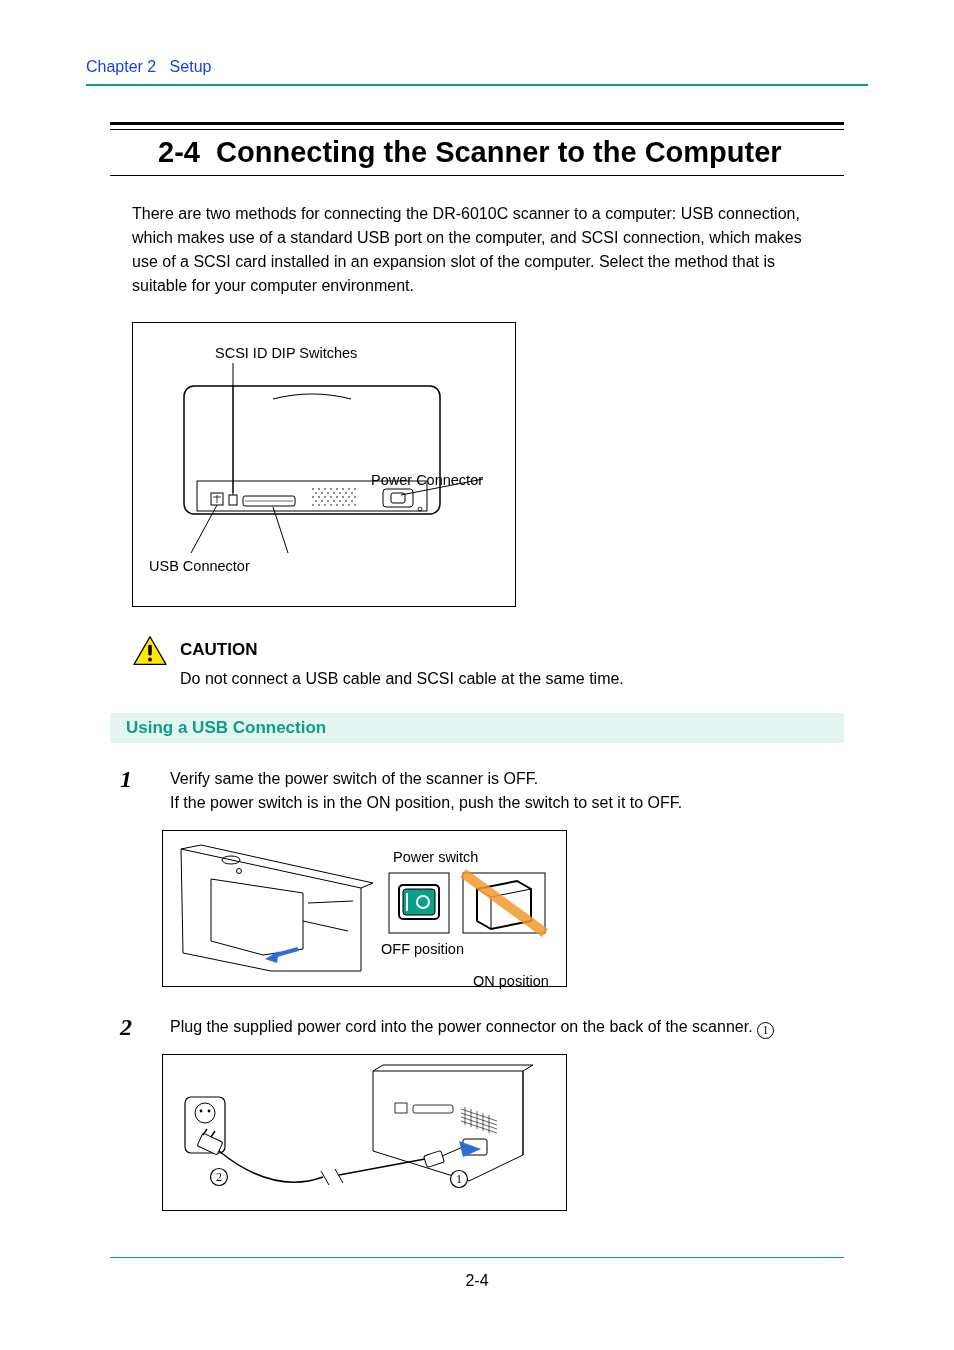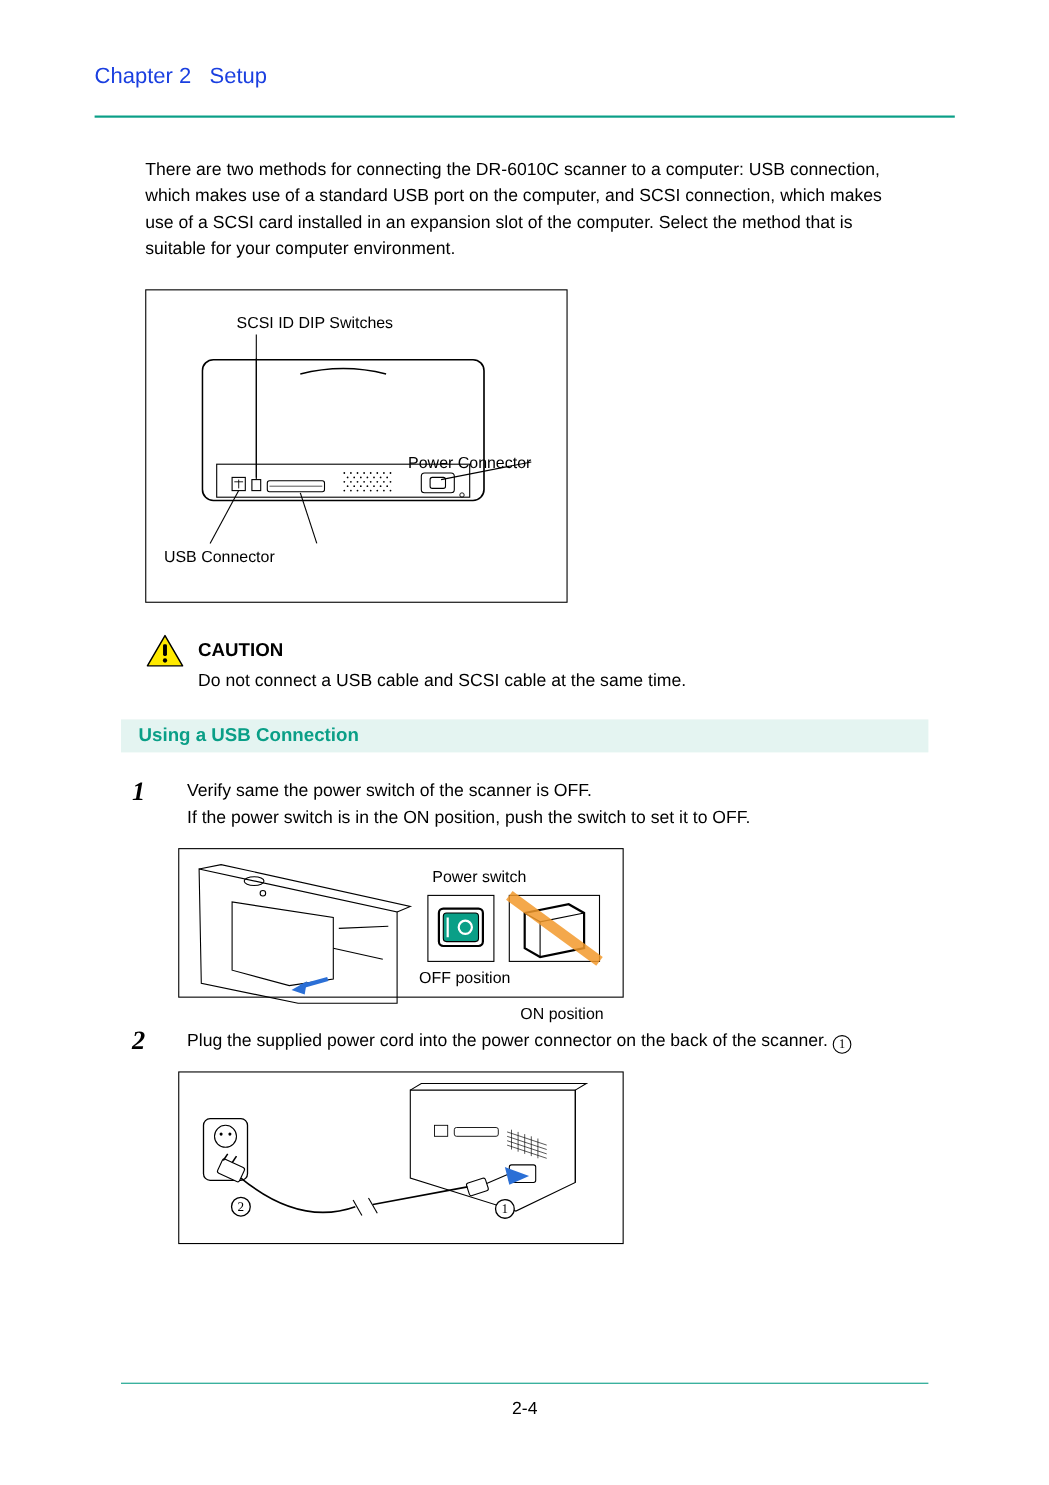--- a/index.html
+++ b/index.html
@@ -16,23 +16,23 @@
     height:1350px;
     background:#fff;
     font-family:Helvetica,Arial,sans-serif;
     color:var(--text);
     position:relative;
   }
   .page{
     padding:58px 86px 0 86px;
   }
   .header-link{
-    font-size:20px;
+    font-size:16px;
     color:var(--blue);
-    margin-bottom:24px;
+    margin-bottom:8px;
   }
   .top-rule{
     border:none;
     border-top:2.5px solid var(--teal);
     margin:0 0 36px 0;
   }
   .content{
     padding:0 24px 0 24px;
   }
   .h1-block{margin-bottom:26px;}
@@ -105,21 +105,21 @@
     font-style:italic;
     font-weight:bold;
     font-size:24px;
     line-height:1;
     width:28px;
     font-family:"Times New Roman",serif;
   }
   .step-body{font-size:16px;line-height:1.55;}
   .diag2{
     margin:14px 0 28px 52px;
-    width:405px;height:136px;
+    width:405px;height:157px;
     border:1px solid #000;
     position:relative;
     font-size:14.5px;
   }
   .d2-ps{position:absolute;left:230px;top:18px;}
   .d2-off{position:absolute;left:218px;top:110px;}
   .d2-on{position:absolute;left:310px;top:110px;margin-top:32px;}
   .diag3{
     margin:14px 0 0 52px;
     width:405px;height:157px;
@@ -148,20 +148,27 @@
 <body>
 
 <div class="page">
   <div class="header-link">
     <span>Chapter 2</span>&nbsp;&nbsp;&nbsp;<span>Setup</span>
   </div>
   <hr class="top-rule">
 
   <div class="content">
 
+    <div class="h1-block">
+      <div class="h1-top"></div>
+      <div class="h1-text">
+        <span>2-4</span>&nbsp;&nbsp;<span>Connecting the Scanner to the Computer</span>
+      </div>
+      <div class="h1-bottom"></div>
+    </div>
 
     <p class="intro">There are two methods for connecting the DR-6010C scanner to a computer: USB connection, which makes use of a standard USB port on the computer, and SCSI connection, which makes use of a SCSI card installed in an expansion slot of the computer. Select the method that is suitable for your computer environment.</p>
 
     <div class="diag1">
       <div class="d1-dip">SCSI ID DIP Switches</div>
       <div class="d1-pow">Power Connector</div>
       <div class="d1-usb">USB Connector</div>
       <svg class="scanner-back" width="258" height="170" viewBox="0 0 258 170">
 
         <rect x="1" y="1" width="256" height="128" rx="10" ry="10" fill="none" stroke="#000" stroke-width="1.5"></rect>

